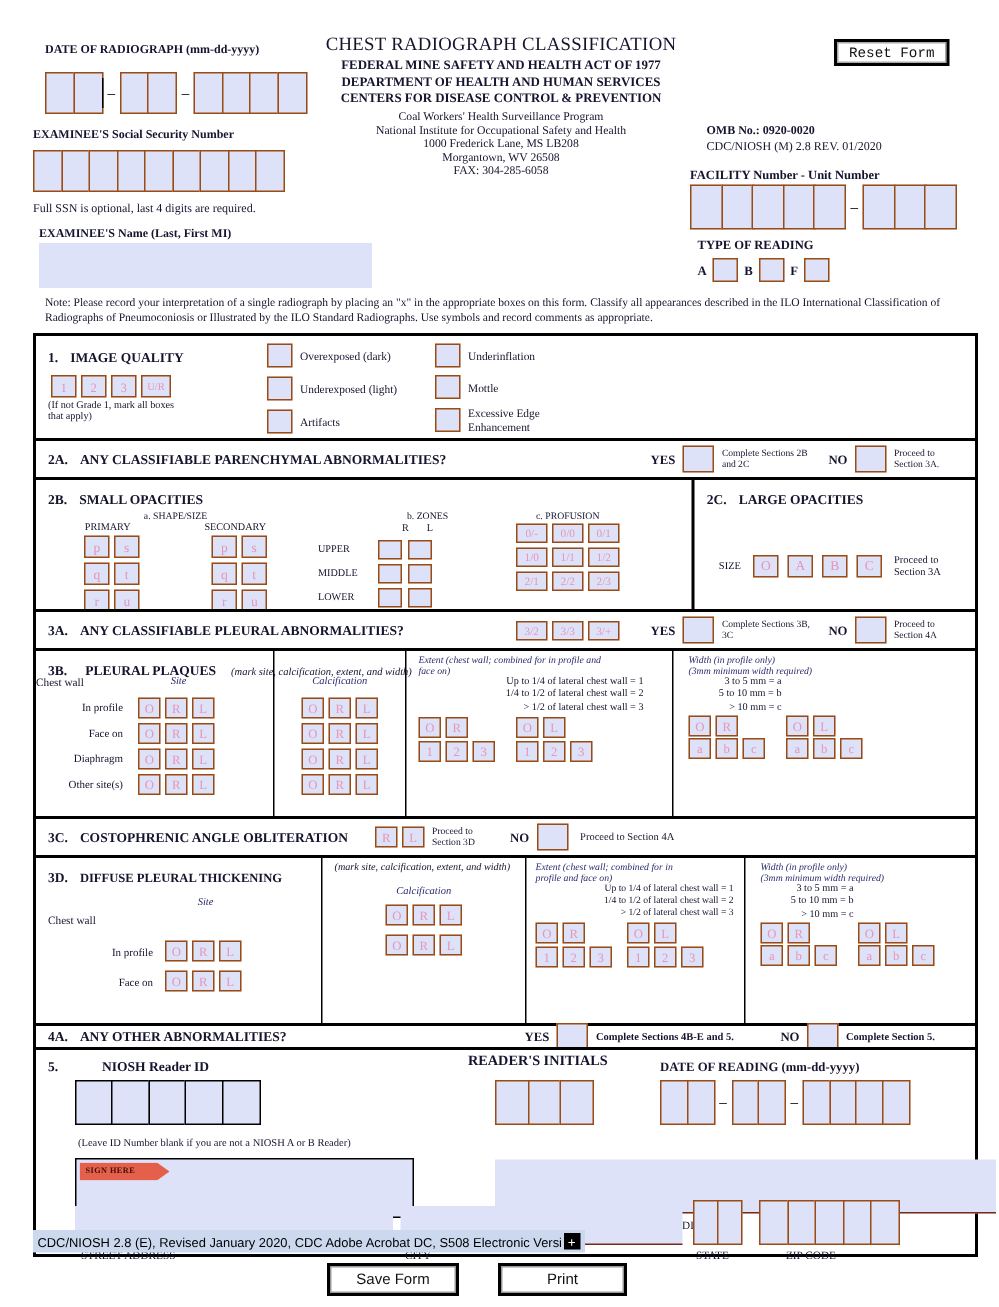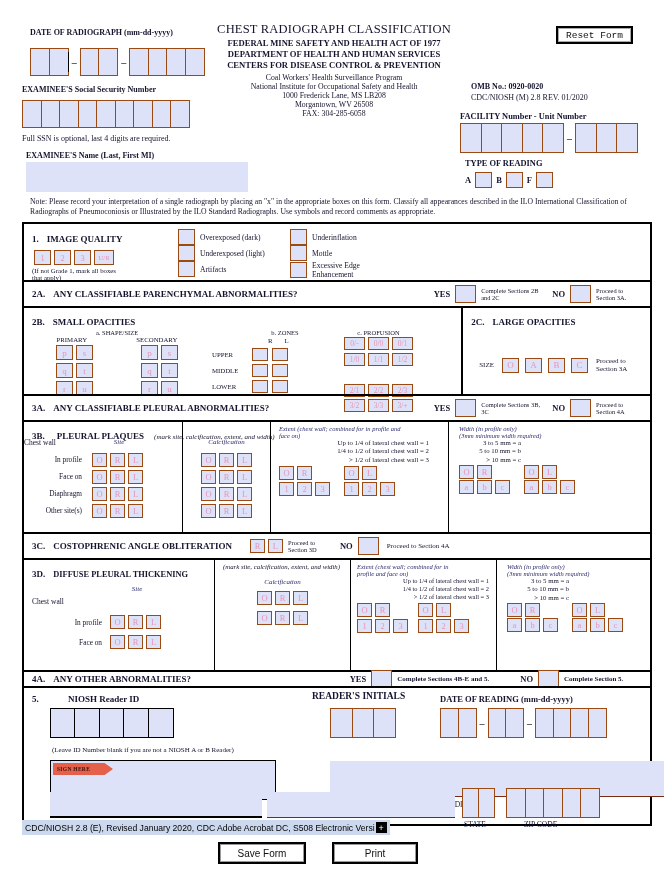--- a/index.html
+++ b/index.html
@@ -54,21 +54,21 @@
 
   
   .mtable{position:absolute;left:22px;top:222px;width:630px;border:2.5px solid #000;background:#fff}
   .sec{border-top:2px solid #000;position:relative}
   .sec:first-child{border-top:none}
   .num{font-weight:bold;font-size:9px;margin-right:8px}
   .ynlbl{font-weight:bold;font-size:8.5px;margin:0 5px}
   .ynnote{font-size:6.4px;line-height:1.15;margin-left:5px}
 
   
-  .s1{height:56px;display:flex;padding:4px 6px 2px 8px}
+  .s1{height:68px;display:flex;padding:4px 6px 2px 8px}
   .s1 .c0{width:146px}
   .gradebox .bx{width:17px;height:15px;font-size:8.5px}
   .s1col{display:flex;flex-direction:column;justify-content:space-between;padding:1px 0}
   .s1item{display:flex;align-items:center;gap:5px;font-size:7.6px}
 
   
   .s2bc{height:88px;display:flex}
   .s2b{width:446px;border-right:2px solid #000;padding:3px 4px 2px 8px}
   .s2c{flex:1;padding:3px 4px 2px 8px}
   .colhead{font-size:6.5px;text-align:center}
@@ -312,26 +312,26 @@
                 <span class="bx zcell"></span>
               </div>
           </div>
           <div style="padding-left:16px">
             <div class="colhead">c. PROFUSION</div>
             <div class="g" style="margin-top:1px;margin-bottom:3px">
                 <span class="bx pcell">0/-</span>
                 <span class="bx pcell">0/0</span>
                 <span class="bx pcell">0/1</span>
               </div>
-            <div class="g" style="margin-bottom:18px">
+            <div class="g" style="margin-bottom:3px">
                 <span class="bx pcell">1/0</span>
                 <span class="bx pcell">1/1</span>
                 <span class="bx pcell">1/2</span>
               </div>
-            <div class="g" style="margin-bottom:2px">
+            <div class="g" style="margin-bottom:20px">
                 <span class="bx pcell">2/1</span>
                 <span class="bx pcell">2/2</span>
                 <span class="bx pcell">2/3</span>
               </div>
             <div class="g">
                 <span class="bx pcell">3/2</span>
                 <span class="bx pcell">3/3</span>
                 <span class="bx pcell">3/+</span>
               </div>
           </div>

